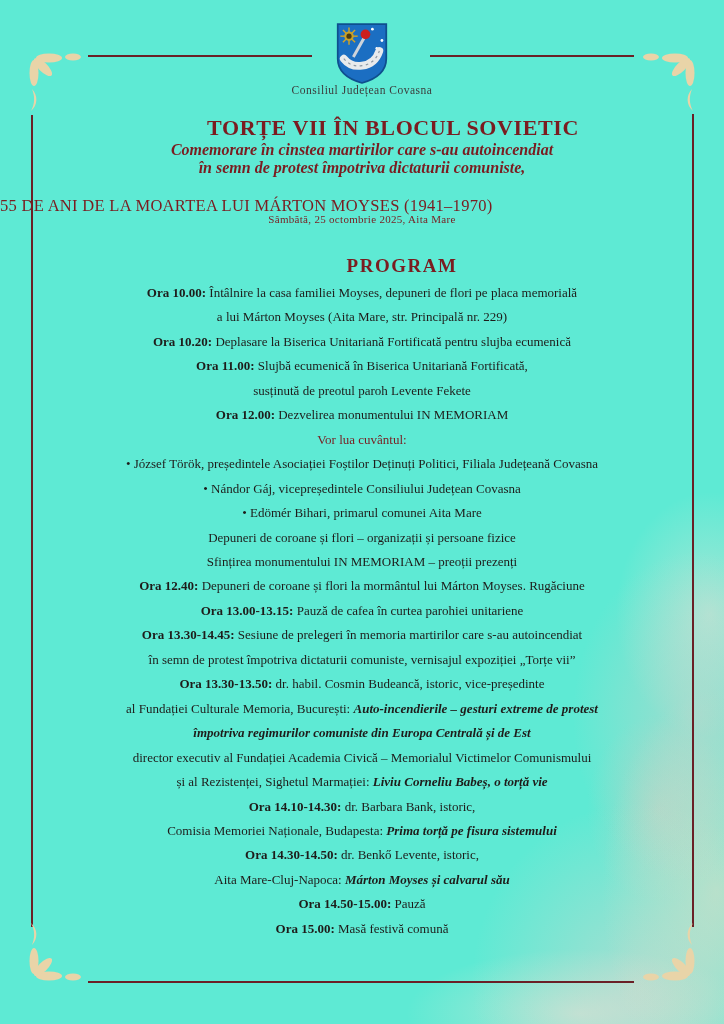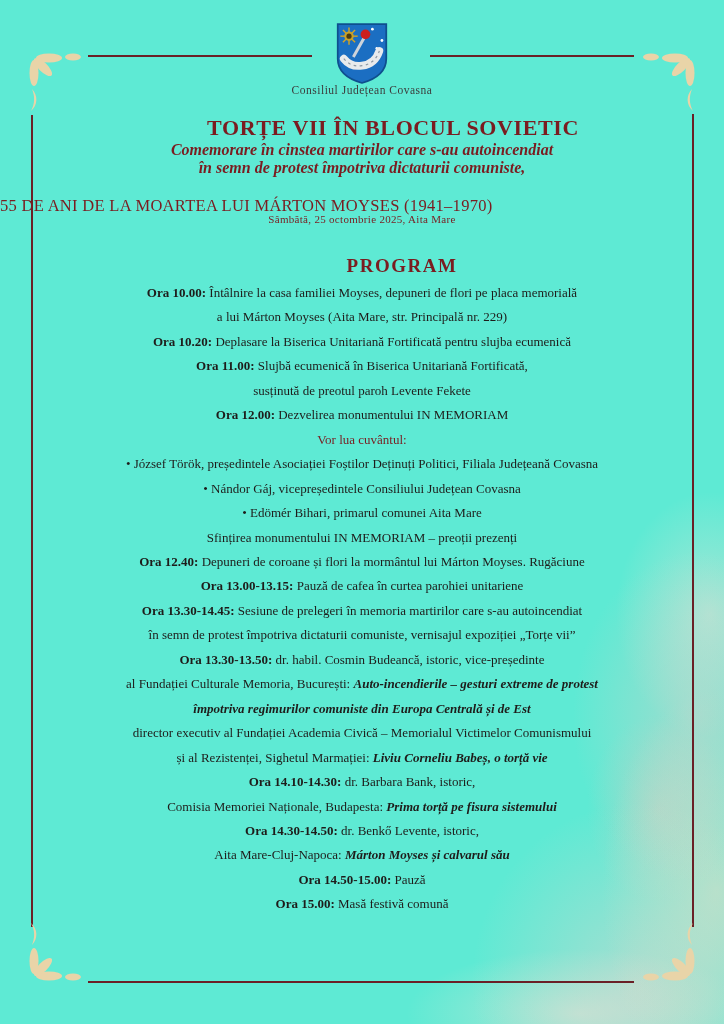--- a/index.html
+++ b/index.html
@@ -141,20 +141,21 @@
       <div class="pline"><span class="pb">Ora 10.00:</span><span class="pn"> Întâlnire la casa familiei Moyses, depuneri de flori pe placa memorială</span></div>
       <div class="pline"><span class="pn">a lui Márton Moyses (Aita Mare, str. Principală nr. 229)</span></div>
       <div class="pline"><span class="pb">Ora 10.20:</span><span class="pn"> Deplasare la Biserica Unitariană Fortificată pentru slujba ecumenică</span></div>
       <div class="pline"><span class="pb">Ora 11.00:</span><span class="pn"> Slujbă ecumenică în Biserica Unitariană Fortificată,</span></div>
       <div class="pline"><span class="pn">susținută de preotul paroh Levente Fekete</span></div>
       <div class="pline"><span class="pb">Ora 12.00:</span><span class="pn"> Dezvelirea monumentului IN MEMORIAM</span></div>
       <div class="pline"><span class="pr">Vor lua cuvântul:</span></div>
       <div class="pline"><span class="pn">• József Török, președintele Asociației Foștilor Deținuți Politici, Filiala Județeană Covasna</span></div>
       <div class="pline"><span class="pn">• Nándor Gáj, vicepreședintele Consiliului Județean Covasna</span></div>
       <div class="pline"><span class="pn">• Edömér Bihari, primarul comunei Aita Mare</span></div>
+      <div class="pline"><span class="pn">Depuneri de coroane și flori – organizații și persoane fizice</span></div>
       <div class="pline"><span class="pn">Sfințirea monumentului IN MEMORIAM – preoții prezenți</span></div>
       <div class="pline"><span class="pb">Ora 12.40:</span><span class="pn"> Depuneri de coroane și flori la mormântul lui Márton Moyses. Rugăciune</span></div>
       <div class="pline"><span class="pb">Ora 13.00-13.15:</span><span class="pn"> Pauză de cafea în curtea parohiei unitariene</span></div>
       <div class="pline"><span class="pb">Ora 13.30-14.45:</span><span class="pn"> Sesiune de prelegeri în memoria martirilor care s-au autoincendiat</span></div>
       <div class="pline"><span class="pn">în semn de protest împotriva dictaturii comuniste, vernisajul expoziției „Torțe vii”</span></div>
       <div class="pline"><span class="pb">Ora 13.30-13.50:</span><span class="pn"> dr. habil. Cosmin Budeancă, istoric, vice-președinte</span></div>
       <div class="pline"><span class="pn">al Fundației Culturale Memoria, București: </span><span class="pi">Auto-incendierile – gesturi extreme de protest</span></div>
       <div class="pline"><span class="pi">împotriva regimurilor comuniste din Europa Centrală și de Est</span></div>
       <div class="pline"><span class="pn">director executiv al Fundației Academia Civică – Memorialul Victimelor Comunismului</span></div>
       <div class="pline"><span class="pn">și al Rezistenței, Sighetul Marmației: </span><span class="pi">Liviu Corneliu Babeș, o torță vie</span></div>

